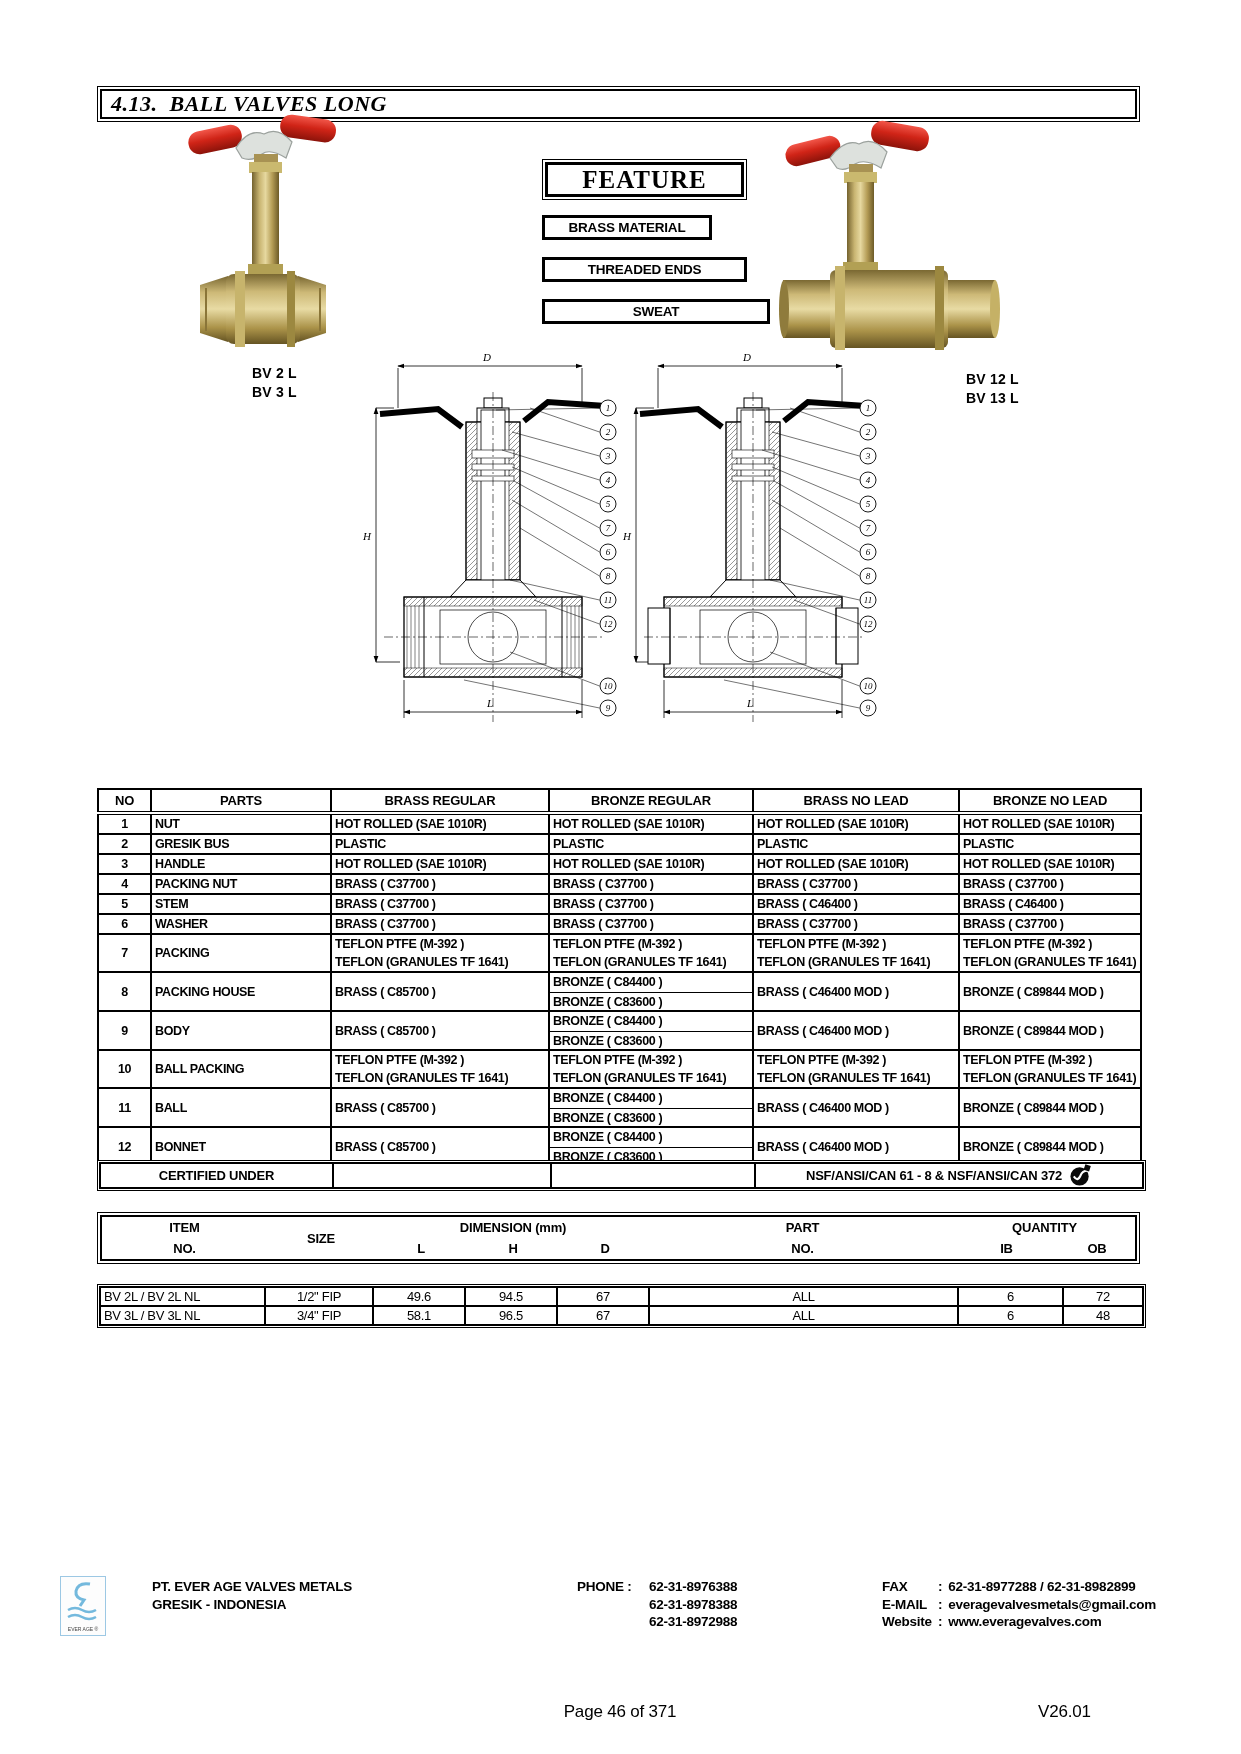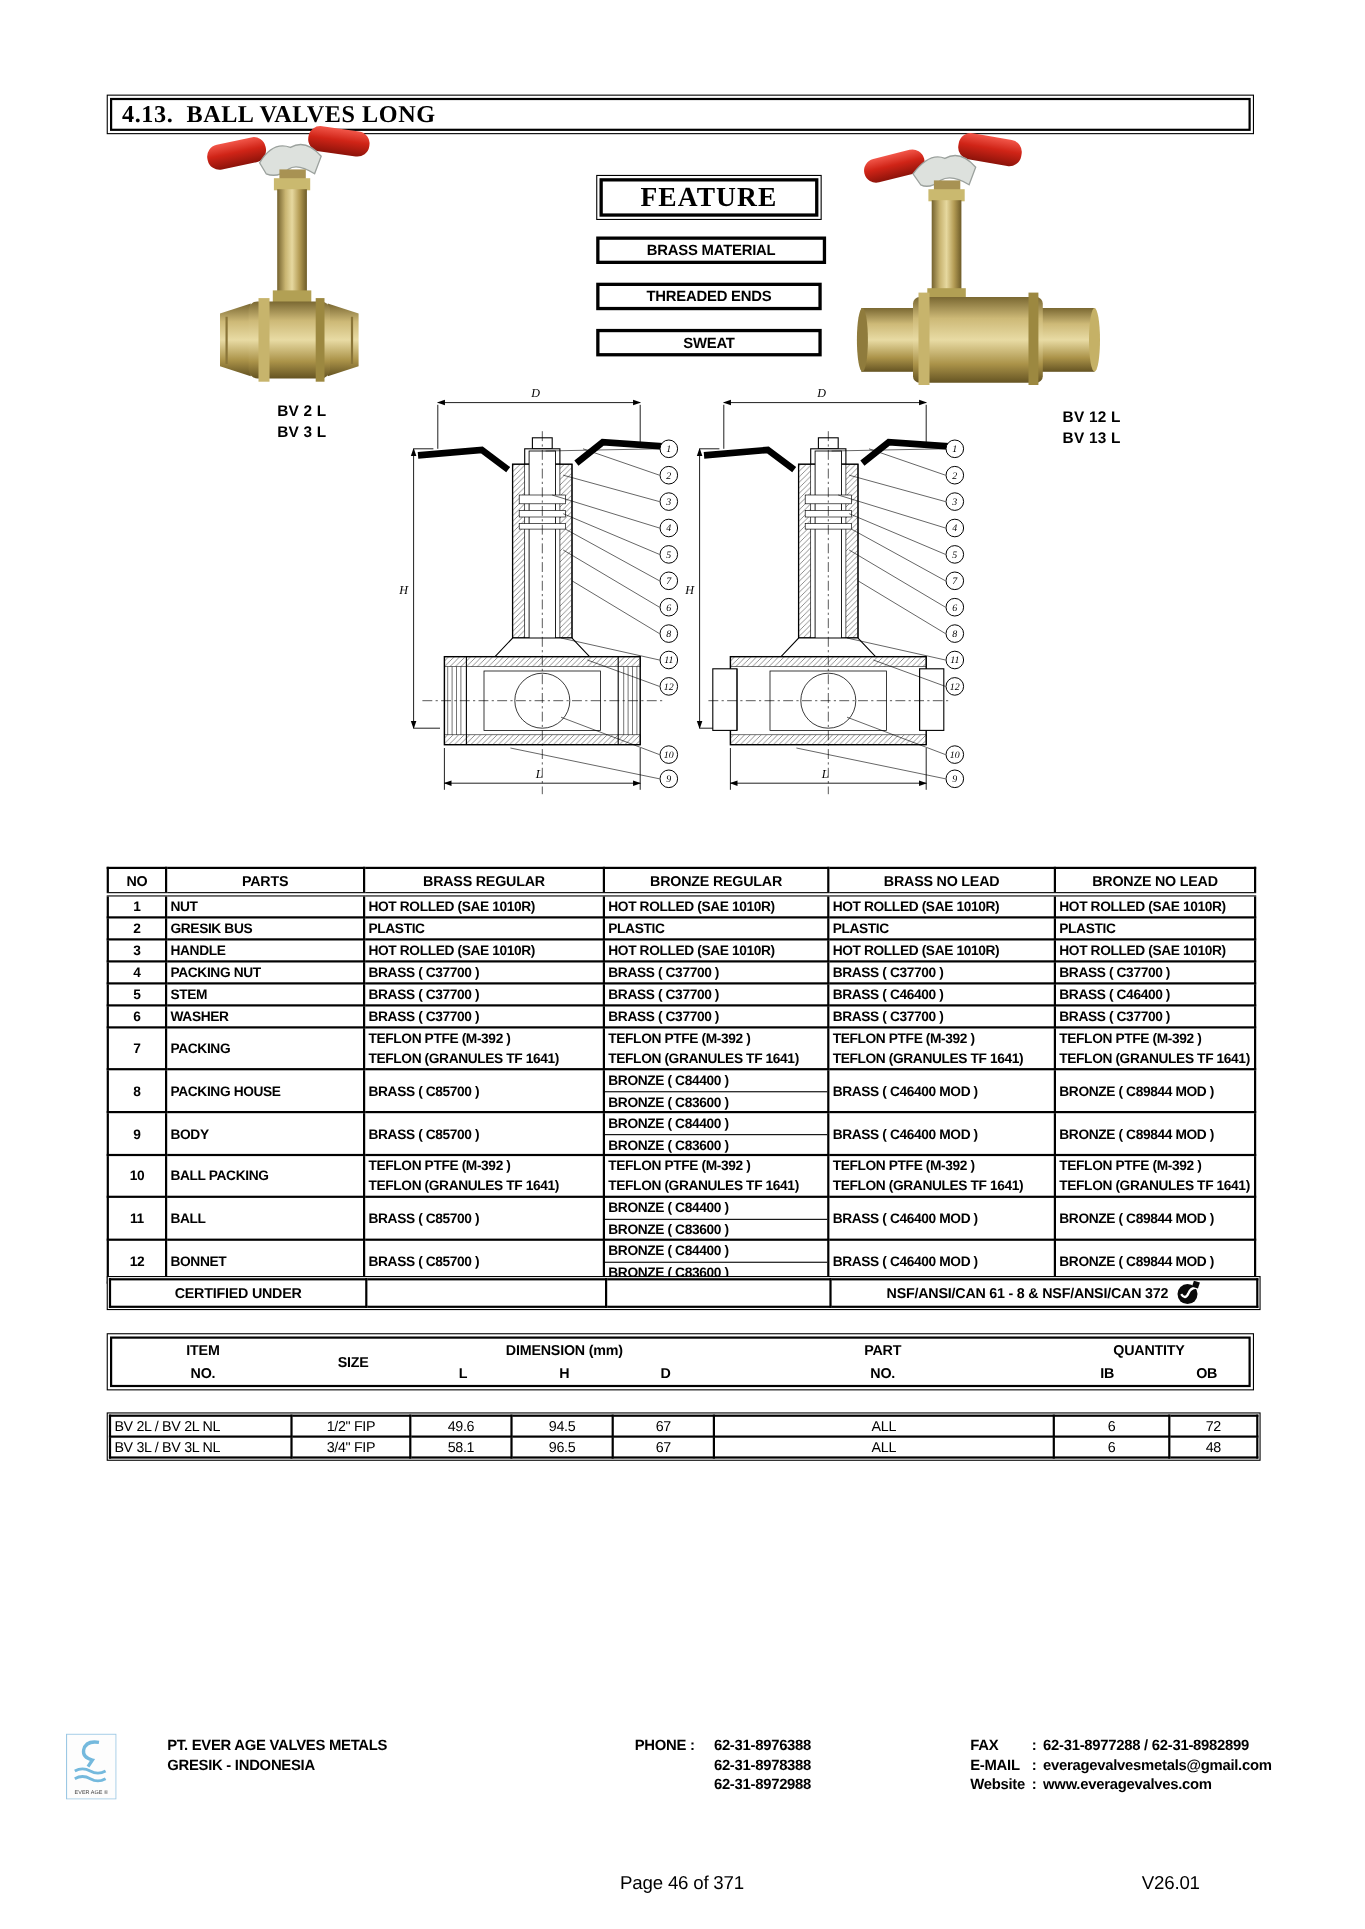--- a/index.html
+++ b/index.html
@@ -7,21 +7,21 @@
   .page { position:relative; width:1241px; height:1754px; background:#fff;
           font-family:"Liberation Sans", sans-serif; color:#000; overflow:hidden; }
   .abs { position:absolute; }
 
   
   .dbox { border:1px solid #000; padding:2px; background:#fff; }
   .dbox-in { border:3px solid #000; width:100%; height:100%; display:flex; align-items:center; background:#fff; }
   .dbox-in2 { border:2px solid #000; width:100%; height:100%; background:#fff; }
 
   .title-text { font-family:"Liberation Serif", serif; font-weight:bold; font-size:22px;
-                padding-left:9px; white-space:pre; letter-spacing:0.5px; }
+                padding-left:9px; white-space:pre; letter-spacing:0.5px;font-style:italic; }
   .feature-title { justify-content:center; font-family:"Liberation Serif", serif; font-weight:bold;
                    font-size:25px; letter-spacing:1px; }
   .fitem { border:3px solid #000; display:flex; align-items:center; justify-content:center;
            font-weight:bold; font-size:13.5px; background:#fff; letter-spacing:-0.2px; }
   .bv-label { font-weight:bold; font-size:14px; line-height:19px; letter-spacing:0.2px; }
   .mat-title { justify-content:center; font-weight:bold; font-size:16px; letter-spacing:-0.2px; }
 
   
   table { border-collapse:collapse; table-layout:fixed; background:#fff; }
   .spec { width:1043px; }
@@ -115,27 +115,27 @@
       <rect x="47" y="167" width="10" height="76" fill="#c7b46c"></rect>
       <rect x="99" y="167" width="8" height="76" fill="#9c8840"></rect>
     </g>
   </svg>
 
   <div class="abs dbox" style="left:542px;top:159px;width:205px;height:41px">
     <div class="dbox-in feature-title">
       <span>FEATURE</span>
     </div>
   </div>
-  <div class="abs fitem" style="left:542px;top:215px;width:209px;height:25px">
+  <div class="abs fitem" style="left:542px;top:215px;width:170px;height:25px">
     <span>BRASS MATERIAL</span>
   </div>
   <div class="abs fitem" style="left:542px;top:257px;width:205px;height:25px">
     <span>THREADED ENDS</span>
   </div>
-  <div class="abs fitem" style="left:542px;top:299px;width:205px;height:25px">
+  <div class="abs fitem" style="left:542px;top:299px;width:228px;height:25px">
     <span>SWEAT</span>
   </div>
 
   <svg class="abs" style="left:775px;top:110px" width="235" height="272" viewBox="0 0 235 272">
     <g>
       <rect x="10" y="30" width="56" height="22" rx="11" fill="url(#gr)" transform="rotate(-14 38 41)"></rect>
       <rect x="96" y="14" width="58" height="24" rx="11" fill="url(#gr)" transform="rotate(10 125 26)"></rect>
       <path d="M55 48 Q70 28 84 34 Q98 26 112 42 L106 58 Q90 48 80 54 Q70 62 62 58 Z" fill="#dde1dd" stroke="#9ba19d" stroke-width="1.2"></path>
     </g>
     <rect x="74" y="54" width="24" height="9" fill="#a89253"></rect>

